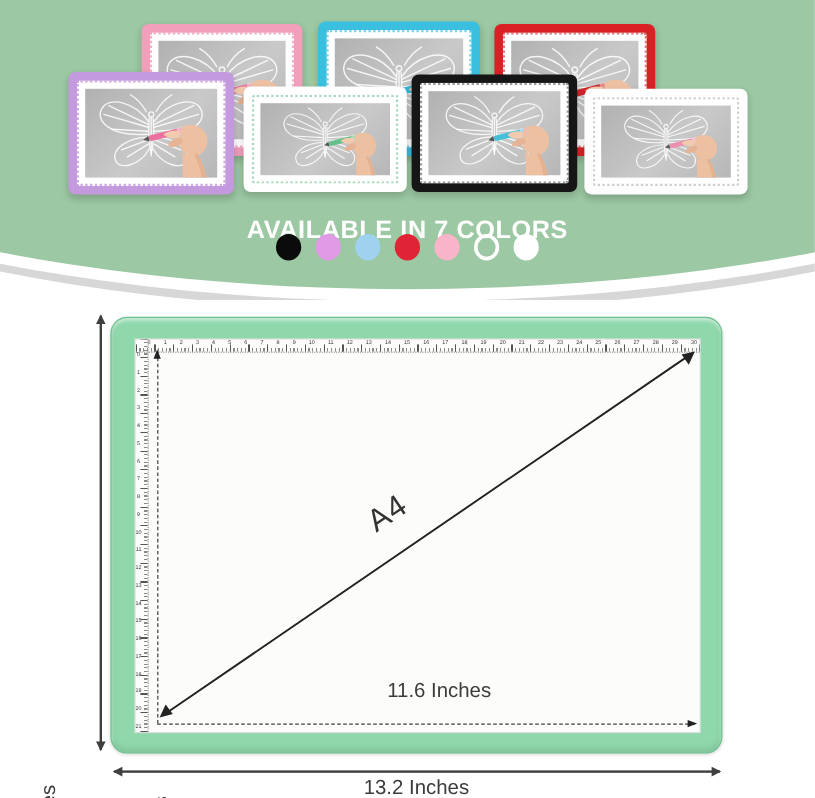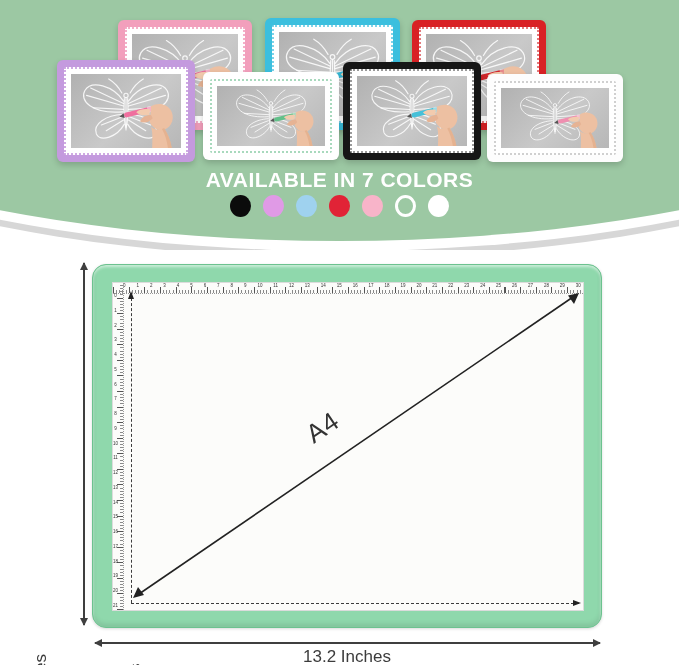--- a/index.html
+++ b/index.html
@@ -19,21 +19,21 @@
   .pads-wrap{position:absolute;inset:0;}
   .pad{position:absolute;background:var(--frame);border-radius:6px;padding:7px;
        box-sizing:border-box;box-shadow:0 3px 6px rgba(0,0,0,.18);}
   .pad .mat{width:100%;height:100%;background:#fff;border:2px dotted var(--dots);
        border-radius:2px;padding:5px;box-sizing:border-box;}
   .pad .scr{position:relative;width:100%;height:100%;overflow:hidden;
        background:linear-gradient(135deg,#b1b1b1,#c9c9c9 55%,#b7b7b7);}
   .pad .bf{position:absolute;inset:0;width:100%;height:100%;}
   .pad .hand{position:absolute;right:-4px;bottom:-4px;width:66%;height:96%;}
 
-  .hero-title{position:absolute;left:0;right:0;top:168px;margin:0;text-align:center;
+  .hero-title{position:absolute;left:0;right:0;top:168px;margin:12px;text-align:center;
       color:#fff;font-size:21px;font-weight:700;letter-spacing:.5px;}
   .dots-row{position:absolute;left:0;right:0;top:195px;display:flex;gap:12px;justify-content:center;}
   .dot{width:21px;height:22px;border-radius:50%;box-sizing:border-box;}
   .dot.outline{background:transparent !important;border:3px solid #fff;}
 
   
   .diagram{position:relative;width:679px;height:415px;background:#fff;}
   .dpad{position:absolute;left:92px;top:14px;width:510px;height:364px;border-radius:14px;
       background:var(--pad-green,#8fd8ac);border:1px solid var(--pad-green-border,#6cc28f);
       box-sizing:border-box;
@@ -293,20 +293,21 @@
           <span>18</span>
           <span>19</span>
           <span>20</span>
           <span>21</span>
         </div>
     </div>
 
     <div class="dash-v" style="left:131px;top:43px;height:310px"></div>
     <div class="dash-h" style="left:131px;top:353px;width:448px"></div>
     <div class="dim-label lbl-inner-h">8.6 Inches</div>
+    <div class="dim-label lbl-inner-w">11.6 Inches</div>
 
     <svg class="diag-svg" viewBox="0 0 470 327">
       <line x1="26" y1="311" x2="460" y2="14" stroke="#222" stroke-width="1.6"></line>
       <polygon points="20,315 31,312 25,304" fill="#222"></polygon>
       <polygon points="466,10 455,12.5 461,21" fill="#222"></polygon>
     </svg>
     <div class="dim-label lbl-a4">A4</div>
 
     <div class="arr-h" style="left:95px;top:392px;width:505px"></div>
     <div class="dim-label lbl-outer-w">13.2 Inches</div>

